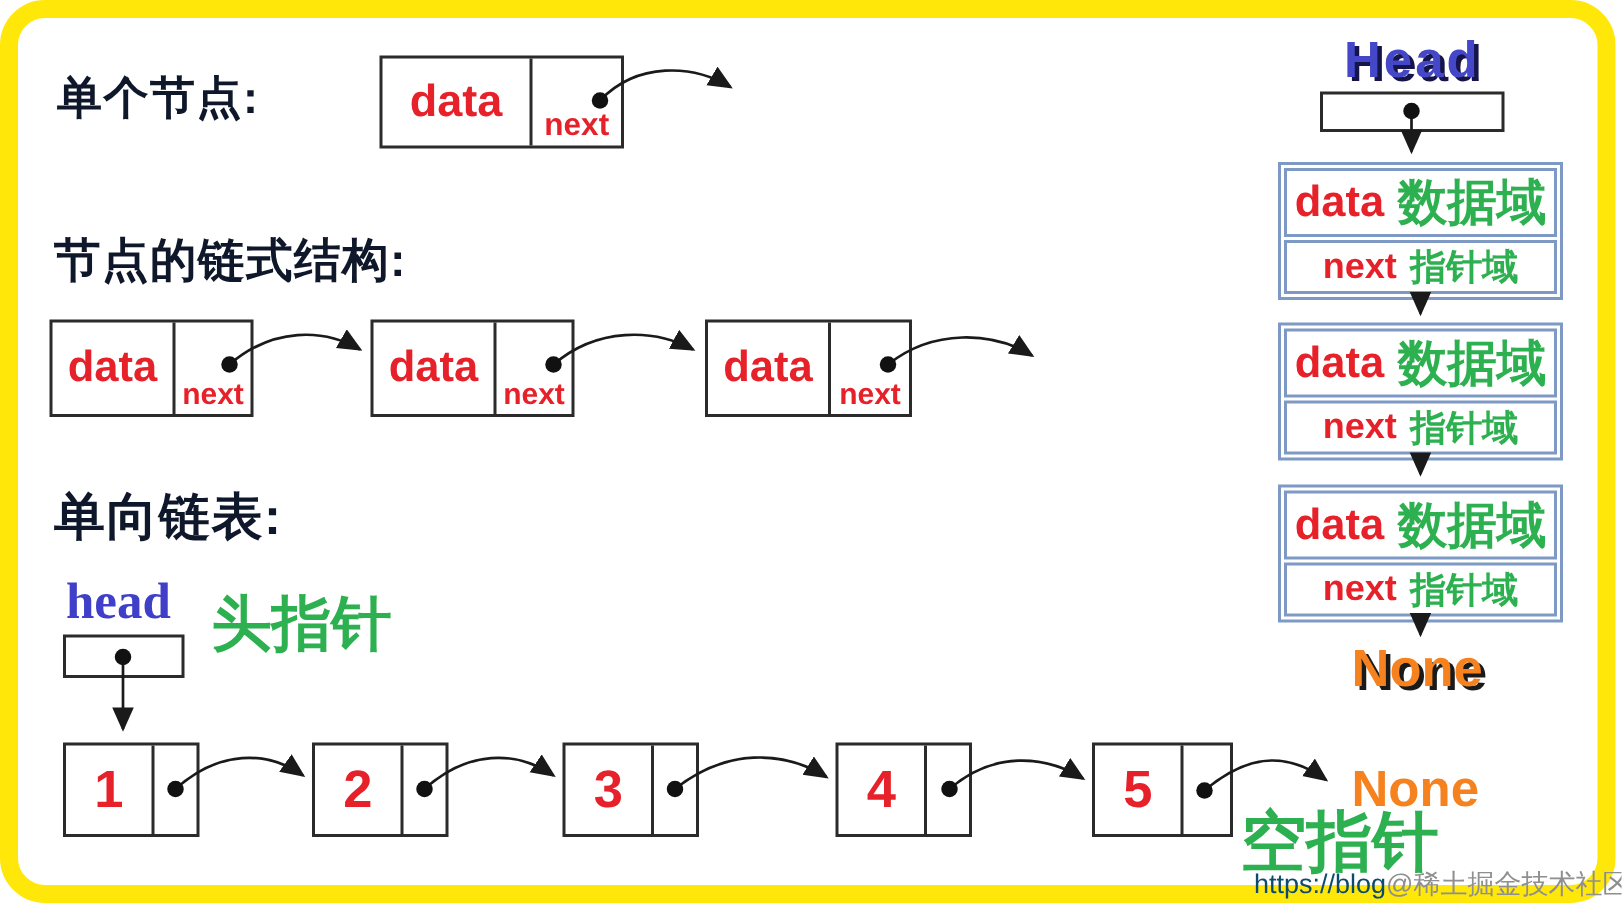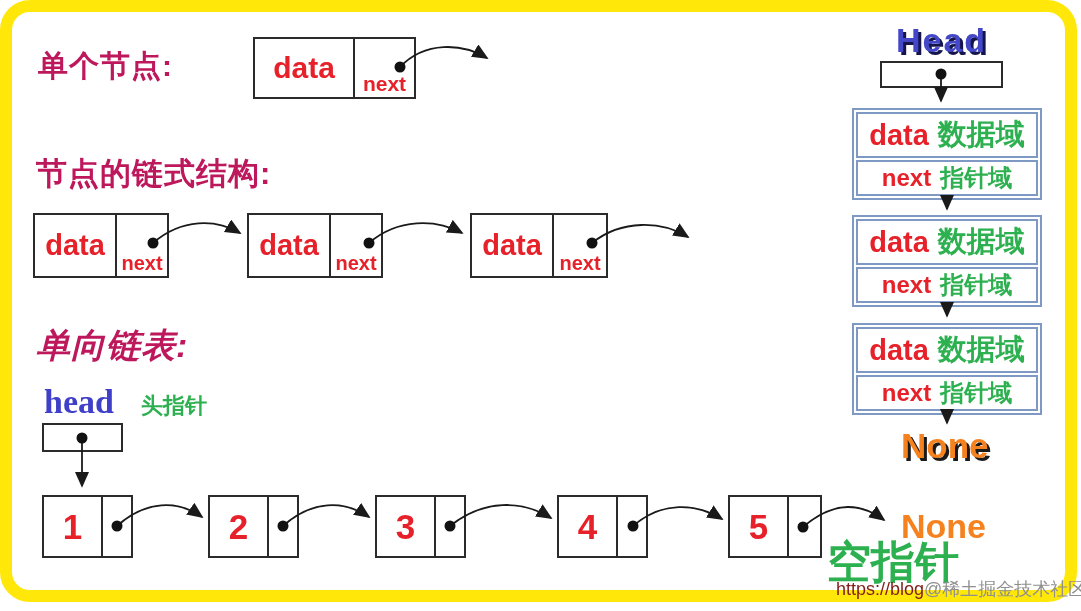--- a/index.html
+++ b/index.html
@@ -9,21 +9,21 @@
     font-family:"Liberation Sans","DejaVu Sans",sans-serif;
   }
   .abs{position:absolute;}
   
   .frame{
     position:absolute;left:0;top:0;right:4px;bottom:9px;
     border:12px solid #ffe70a;border-radius:30px;
     z-index:5;pointer-events:none;
   }
   
-  .lbl-red{color:#be185d;font-weight:900;letter-spacing:1px;line-height:1.15;white-space:nowrap;}
+  .lbl-red{color:#0f172a;font-weight:900;letter-spacing:1px;line-height:1.15;white-space:nowrap;}
   .lbl-green{color:#2db04f;font-weight:900;line-height:1.1;white-space:nowrap;}
   .lbl-orange{color:#f5821f;font-weight:800;line-height:1.1;white-space:nowrap;}
   
   .node{
     display:flex;box-sizing:border-box;background:#fff;
     border:2px solid #2b2b2b;
   }
   .cell{box-sizing:border-box;display:flex;align-items:center;justify-content:center;}
   .cell-left{border-right:2px solid #2b2b2b;color:#e62129;font-weight:800;}
   .cell-right{position:relative;}
@@ -49,36 +49,36 @@
   }
   .rrow{
     box-sizing:border-box;border:2px solid #7e9ac4;
     display:flex;align-items:center;justify-content:center;gap:9px;white-space:nowrap;
   }
   .rrow-data{height:46px;}
   .rrow-next{height:36px;}
   .rrow .w-red{color:#e62129;font-weight:800;}
   .rrow .w-green{color:#2db04f;font-weight:900;}
   .rrow-data .w-red{font-size:29px;}
-  .rrow-data .w-green{font-size:29px;}
+  .rrow-data .w-green{font-size:33px;}
   .rrow-next .w-red{font-size:24px;}
   .rrow-next .w-green{font-size:24px;}
   .head-serif{
     font-family:"Liberation Serif","DejaVu Serif",serif;
     font-weight:700;color:#3f3fc9;font-size:34px;line-height:1.1;
   }
   .head-comic{
     color:#4347c8;font-weight:800;font-size:34px;line-height:1.1;letter-spacing:2px;
     text-shadow:3px 3px 0 #15154a;
   }
   .none-shadow{text-shadow:3px 3px 0 #1a1a1a;}
   .watermark{
     z-index:6;font-size:18px;line-height:1.1;white-space:nowrap;
   }
-  .wm-url{color:#7f1d1d;}
+  .wm-url{color:#0c4a6e;}
   .wm-handle{color:#8f8f8f;}
   svg.arrows{position:absolute;left:0;top:0;z-index:2;}
   .z1{z-index:1;}
 </style>
 </head>
 <body>
 
 <div class="frame"></div>
 
 <div class="abs lbl-red z1" style="left:38px;top:49px;font-size:30px;">单个节点:</div>
@@ -104,24 +104,24 @@
     <span class="next-word">next</span>
   </div>
 </div>
 <div class="abs node chain-node z1" style="left:470px;top:213px;width:138px;height:65px;">
   <div class="cell cell-left">data</div>
   <div class="cell cell-right" style="flex:1;">
     <span class="next-word">next</span>
   </div>
 </div>
 
-<div class="abs lbl-red z1" style="left:36px;top:326px;font-size:34px;font-style:italic;">单向链表:</div>
+<div class="abs lbl-red z1" style="left:36px;top:326px;font-size:34px;">单向链表:</div>
 
 <div class="abs head-serif z1" style="left:44px;top:383px;">head</div>
-<div class="abs lbl-green z1" style="left:141px;top:394px;font-size:22px;">头指针</div>
+<div class="abs lbl-green z1" style="left:141px;top:394px;font-size:40px;">头指针</div>
 
 <div class="abs plain-box z1" style="left:42px;top:423px;width:81px;height:29px;"></div>
 
 <div class="abs node list-node z1" style="left:42px;top:495px;width:91px;height:63px;">
   <div class="cell cell-left">1</div>
   <div class="cell" style="flex:1;"></div>
 </div>
 <div class="abs node list-node z1" style="left:208px;top:495px;width:91px;height:63px;">
   <div class="cell cell-left">2</div>
   <div class="cell" style="flex:1;"></div>

